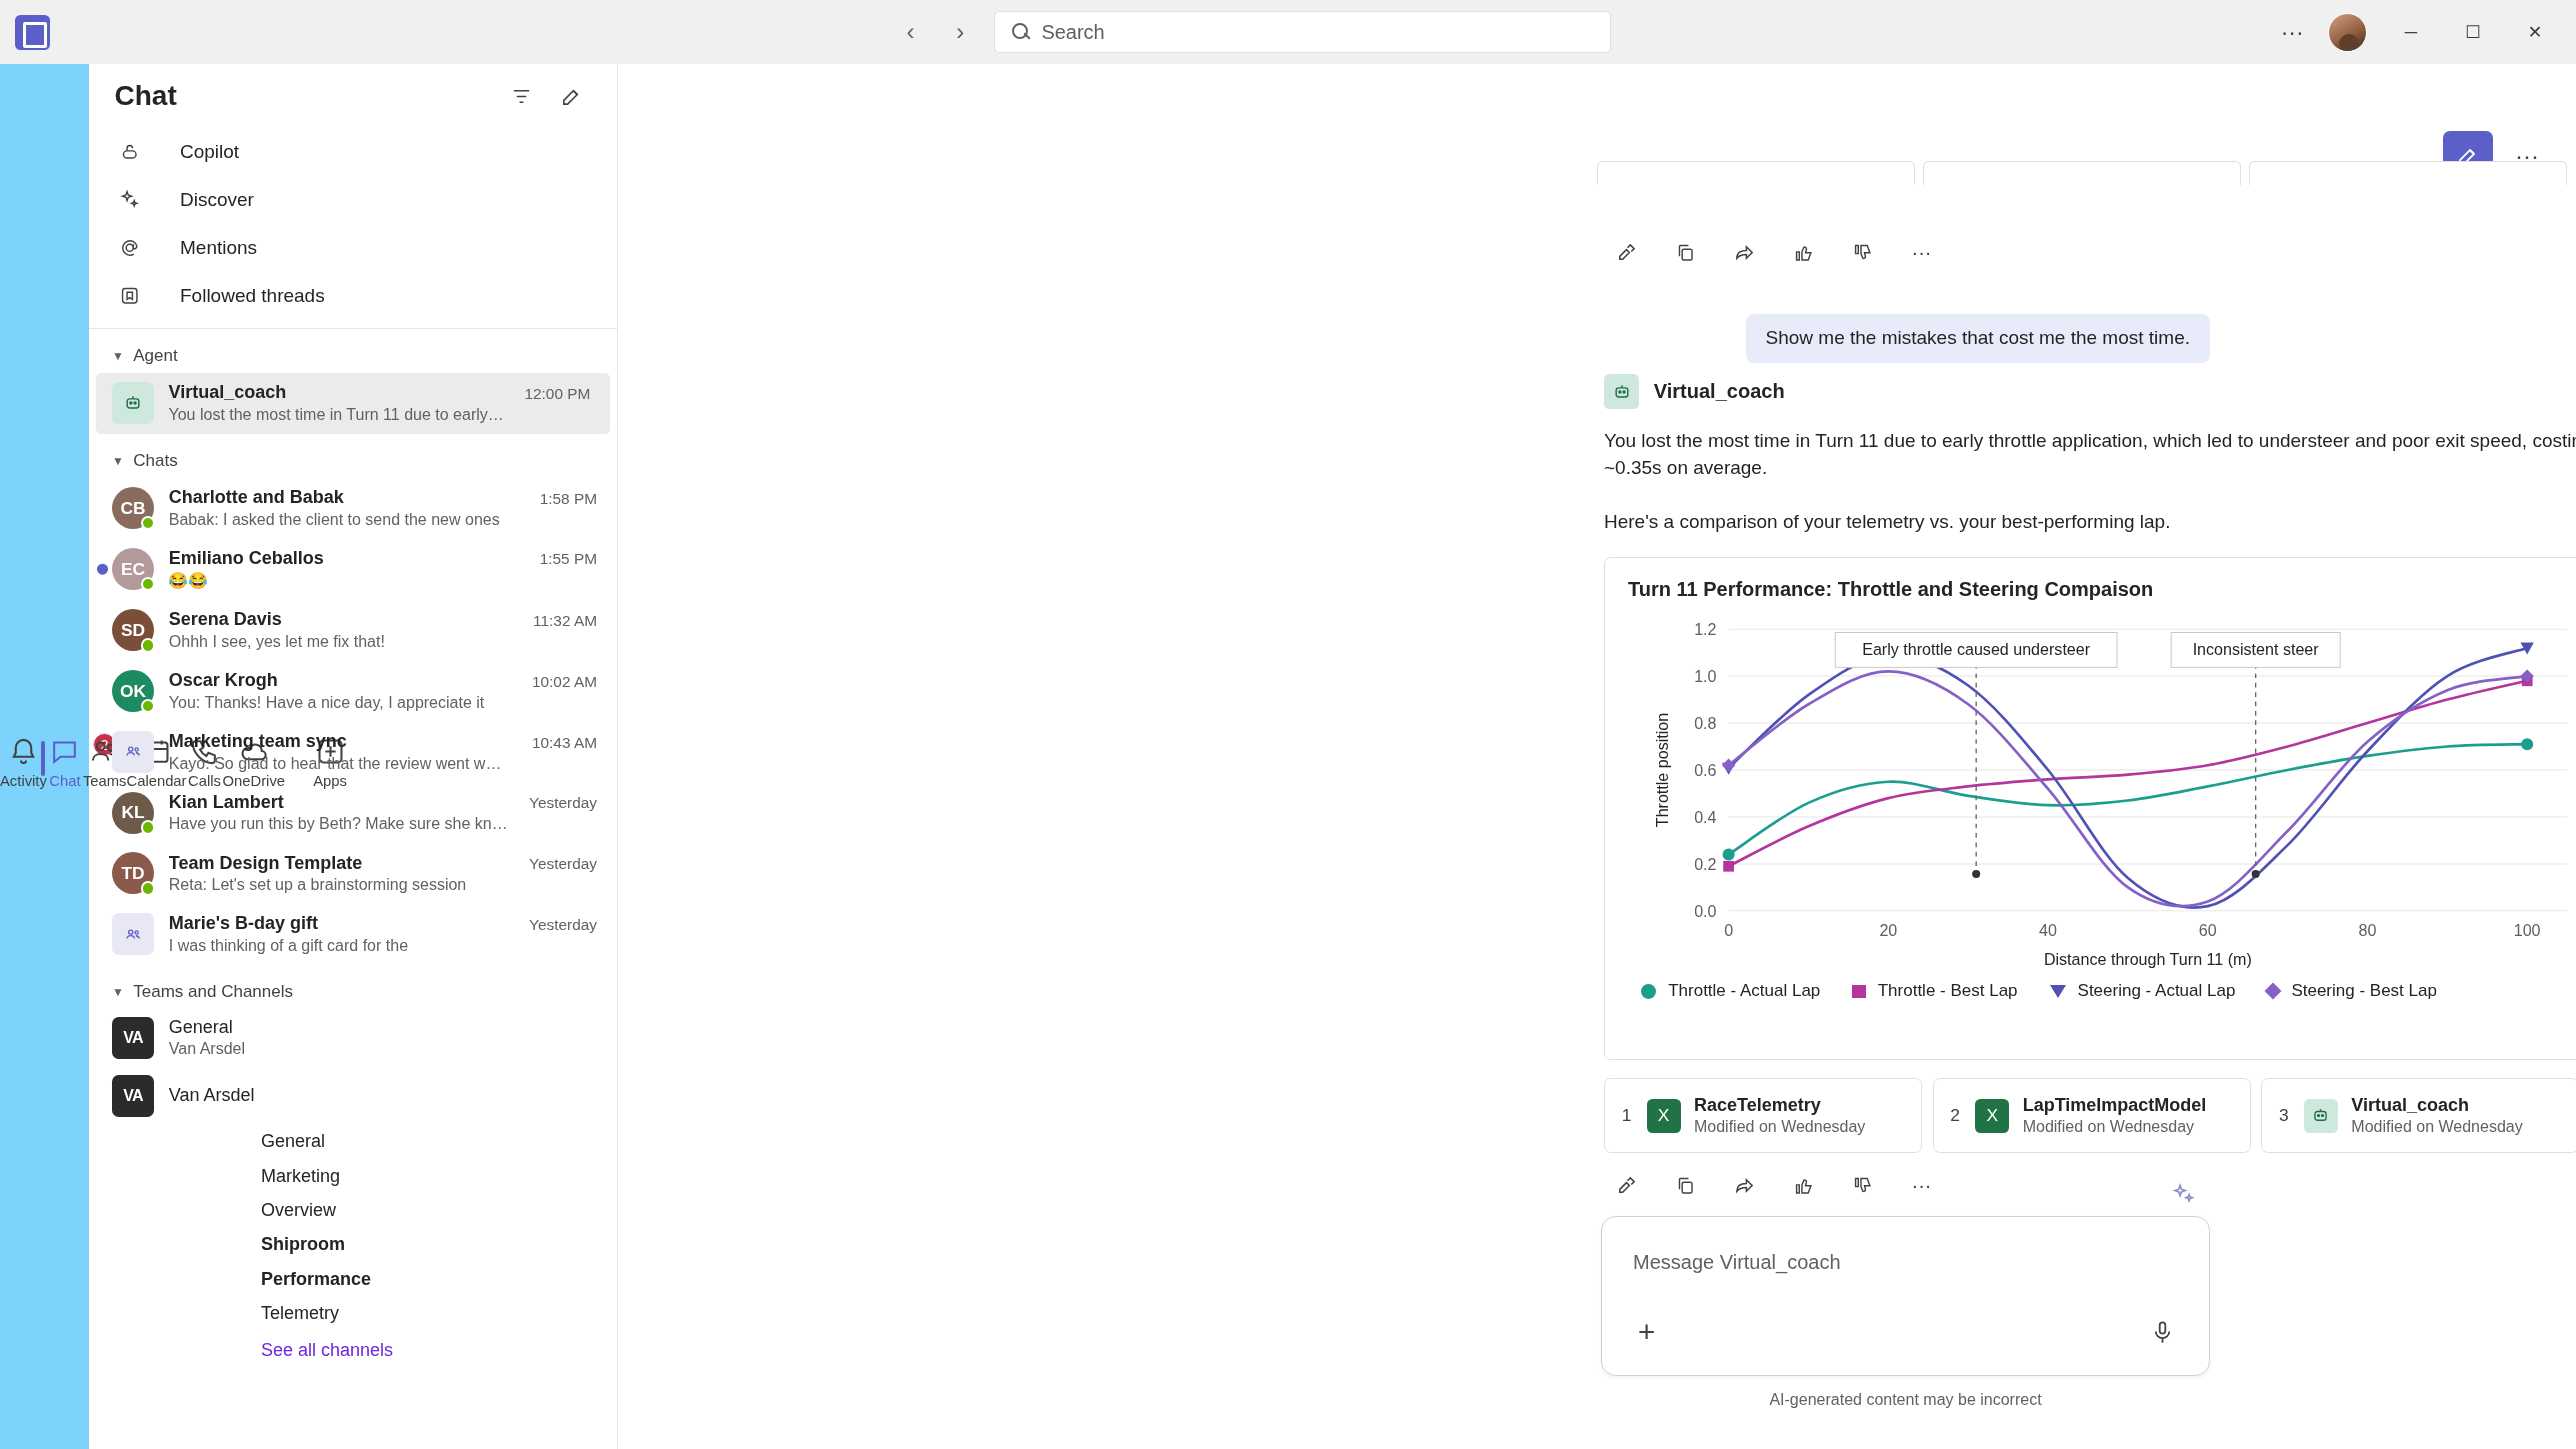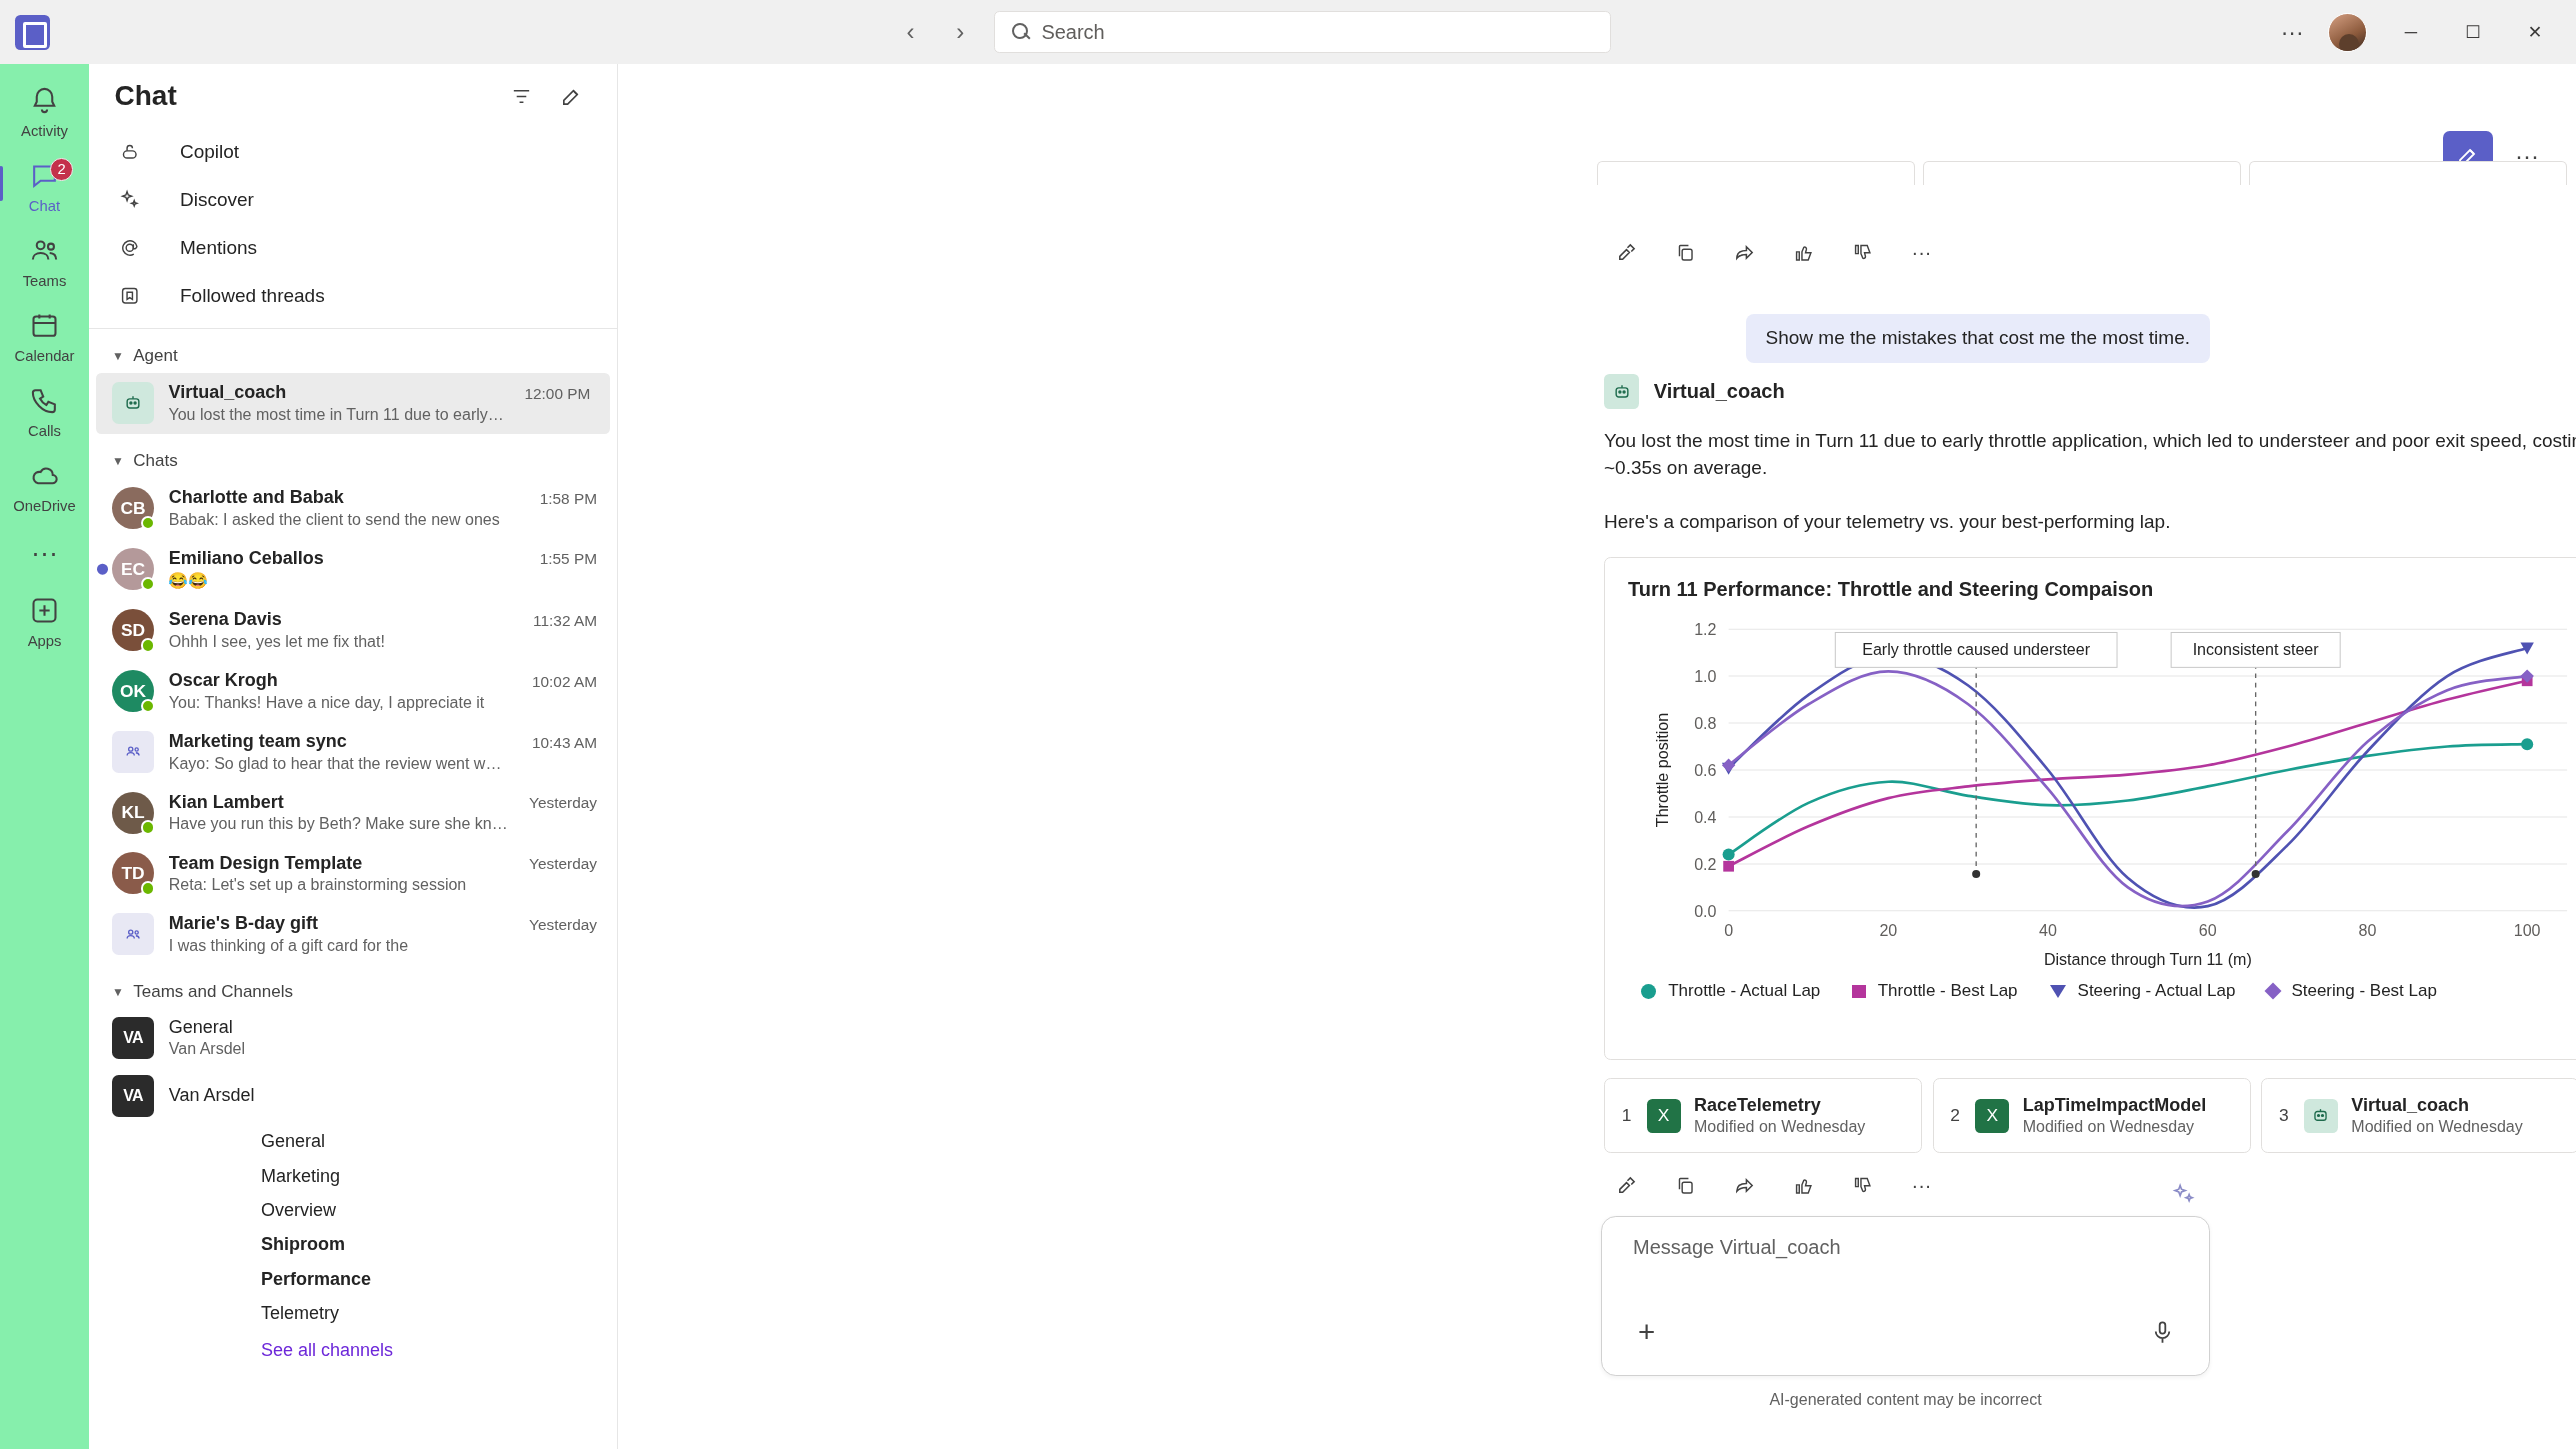--- a/index.html
+++ b/index.html
@@ -61,22 +61,22 @@
     content:""; position:absolute; left:9.4px; top:20px; width:20px; height:20px; border-radius:50%;
     background:#5d3f2c;
   }
   .wctl { width: 58px; height: 64px; display:flex; align-items:center; justify-content:center; color:#3b3a39; font-size: 17.4px; }
 
   
   .body { flex: 1; display: flex; min-height: 0; }
 
   
   .rail {
-    width: 89px; flex: 0 0 89px; background: #86efac;
-    display: flex; flex-direction: column; align-items: center; padding-top: 9.4px;
+    width: 89px; flex: 0 0 89px; background: #7dd3fc;
+    display: flex; flex-direction: row; align-items: center; padding-top: 9.4px;
   }
   .rail-item {
     width: 81px; height: 75px; display: flex; flex-direction: column; align-items: center; justify-content: center;
     gap: 4px; color: #424242; position: relative; border-radius: 5.4px;
   }
   .rail-item .ri-ico { width: 36px; height: 36px; display:flex; align-items:center; justify-content:center; font-size: 27px; line-height:1; }
   .rail-item .ri-lbl { font-size: 14.8px; }
   .rail-item.active { color: #5b5fc7; }
   .rail-item.active:before {
     content:""; position:absolute; left:-5.4px; top:17.4px; width:4px; height:35px; background:#5b5fc7; border-radius:2.7px;
@@ -196,21 +196,21 @@
 
   .rx-row2 { position: absolute; left: 993px; top: 1106px; display:flex; align-items:center; gap: 28px; color:#424242; }
 
   
   .composer-wrap { position: absolute; left: 983px; right: 366px; bottom: 40px; }
   .copilot-badge { position: absolute; right: 13.4px; top: -35px; font-size: 23px; color: #8b8cc7; }
   .composer {
     height: 160px; border: 0.7px solid #d1d1d1; border-radius: 14.8px; background: #fff; position: relative;
     box-shadow: 0 1.3px 4px rgba(0,0,0,.05);
   }
-  .composer-ph { position: absolute; left: 31px; top: 19px; font-size: 20px; color: #616161; }
+  .composer-ph { position: absolute; left: 31px; top: 34px; font-size: 20px; color: #616161; }
   .plus-btn { position: absolute; left: 25.5px; bottom: 24px; width: 38px; height: 38px; display:flex; align-items:center; justify-content:center; font-size: 29.5px; color: #424242; }
   .mic-btn { position: absolute; right: 28px; bottom: 24px; width: 38px; height: 38px; display:flex; align-items:center; justify-content:center; font-size: 27px; color: #424242; }
   .disclaimer { position: absolute; left: 0; right: 0; bottom: 8px; text-align: center; font-size: 16px; color: #616161; }
 </style>
 </head>
 <body>
 
 <div class="app">
 
   <div class="titlebar">

